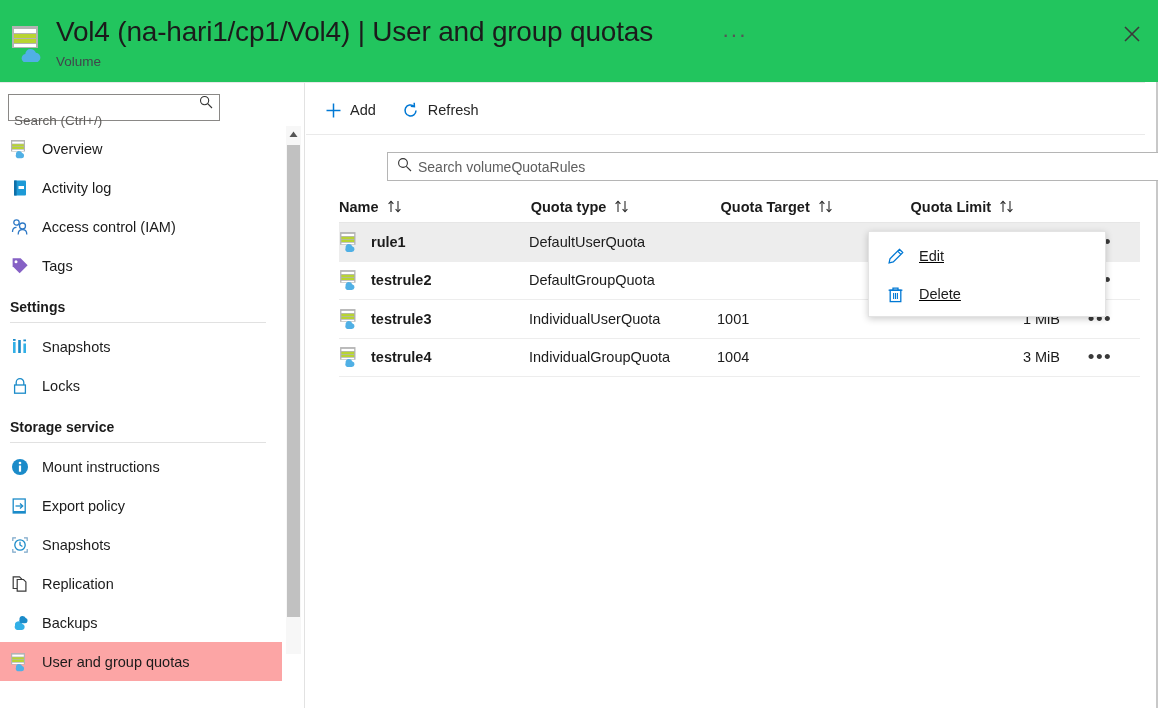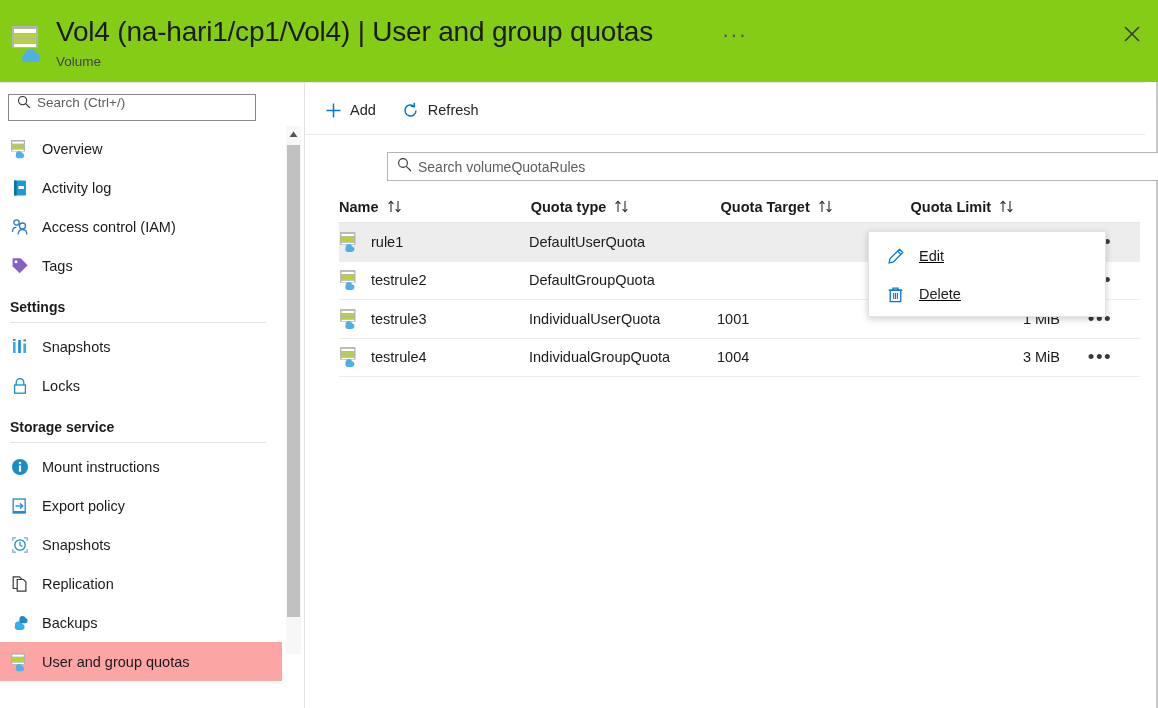--- a/index.html
+++ b/index.html
@@ -13,21 +13,21 @@
     position: relative;
     width: 1158px; height: 708px;
     background: #ffffff;
     border-right: 2px solid #c8c8c8;
   }
 
   
   .header {
     position: absolute; left: 0; top: 0;
     width: 1158px; height: 82px;
-    background: #84cc16;
+    background: #22c55e;
   }
   .hdr-icon {
     position: absolute; left: 10px; top: 24px;
     width: 36px; height: 38px;
   }
   .hdr-title {
     position: absolute; left: 56px; top: 16px;
     font-size: 28px; font-weight: 400; color: #1b1b1b;
     letter-spacing: -0.2px; white-space: nowrap;
   }
@@ -51,23 +51,23 @@
   }
 
   
   .sidebar {
     position: absolute; left: 0; top: 83px;
     width: 282px; height: 625px;
     background: #ffffff; overflow: hidden;
   }
   .side-search-wrap {
     position: absolute; left: 8px; top: 11px;
-    width: 248px; height: 27px;
+    width: 212px; height: 27px;
     border: 1px solid #8a8886; background: #fff;
-    display: flex; align-items: flex-start;
+    display: flex; align-items: flex-end; flex-direction: column;
   }
   .side-search-icon { margin: 0 6px 0 8px; flex: 0 0 auto; }
   .side-search-input {
     border: none; outline: none; background: transparent;
     font-family: "Liberation Sans", sans-serif;
     font-size: 13.5px; color: #323130; width: 205px;
   }
   .side-search-input::placeholder { color: #605e5c; }
   .collapse-btn {
     position: absolute; left: 279px; top: 14px;
@@ -172,21 +172,21 @@
   }
   .sortico {
     margin-left: 8px; color: #2b2b2b;
     display: inline-flex; align-items: center;
   }
   .t-row {
     display: flex; align-items: center; height: 38.5px;
     border-bottom: 1px solid #ededed; cursor: pointer;
   }
   .t-row.hovered { background: #ededed; }
-  .c-name  { width: 190px; display: flex; align-items: center; }
+  .c-name  { width: 190px; display: flex; align-items: center; font-weight: bold; }
   .c-type  { width: 188px; }
   .c-target{ width: 188px; }
   .c-limit { width: 155px; text-align: right; }
   .c-menu  { width: 80px; display: flex; justify-content: center; }
   .cell-txt { font-size: 14.5px; color: #1b1b1b; }
   .row-ico {
     width: 22px; height: 22px; margin-right: 10px;
     flex: 0 0 22px; display: flex; align-items: center;
   }
   .dots {

